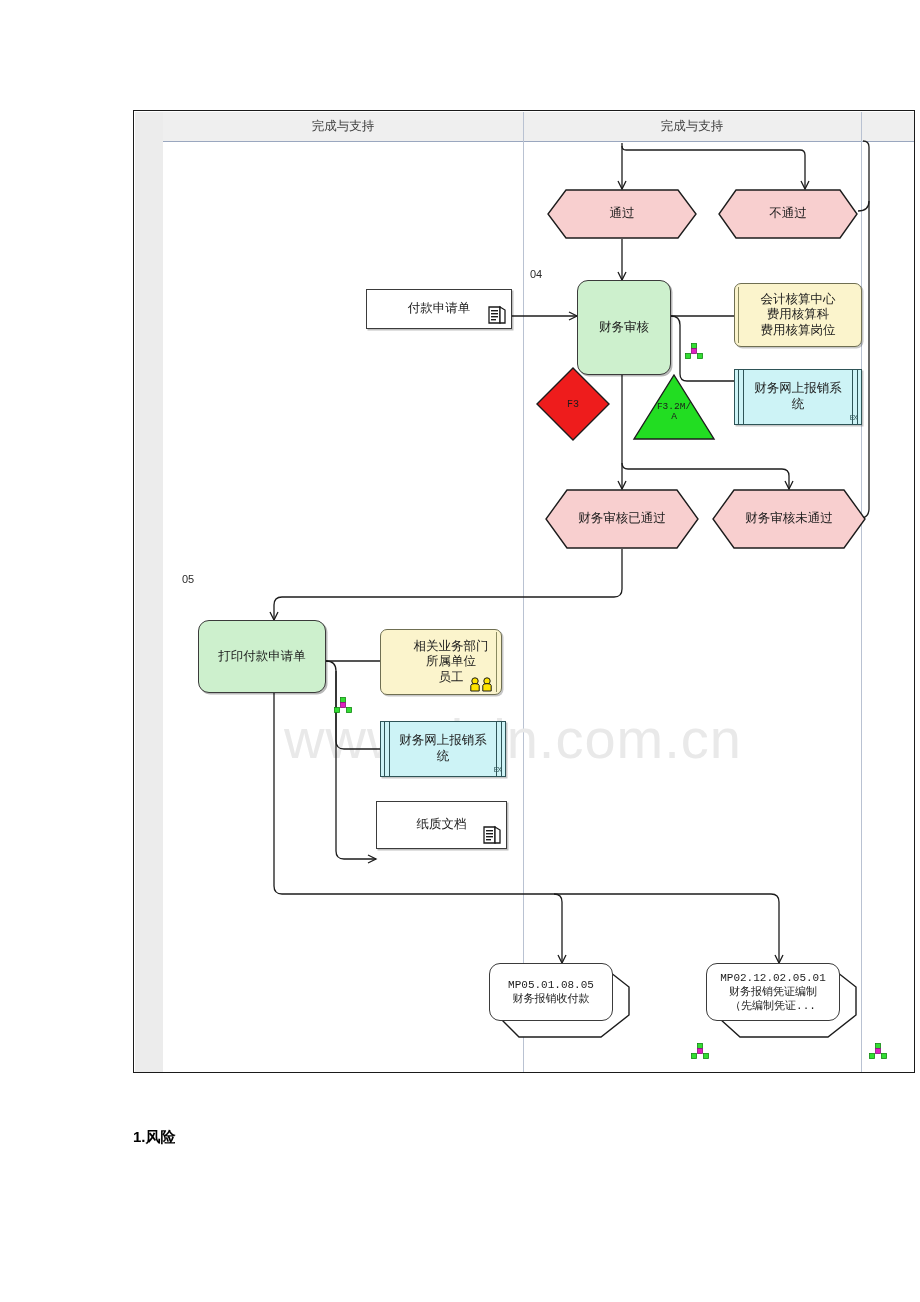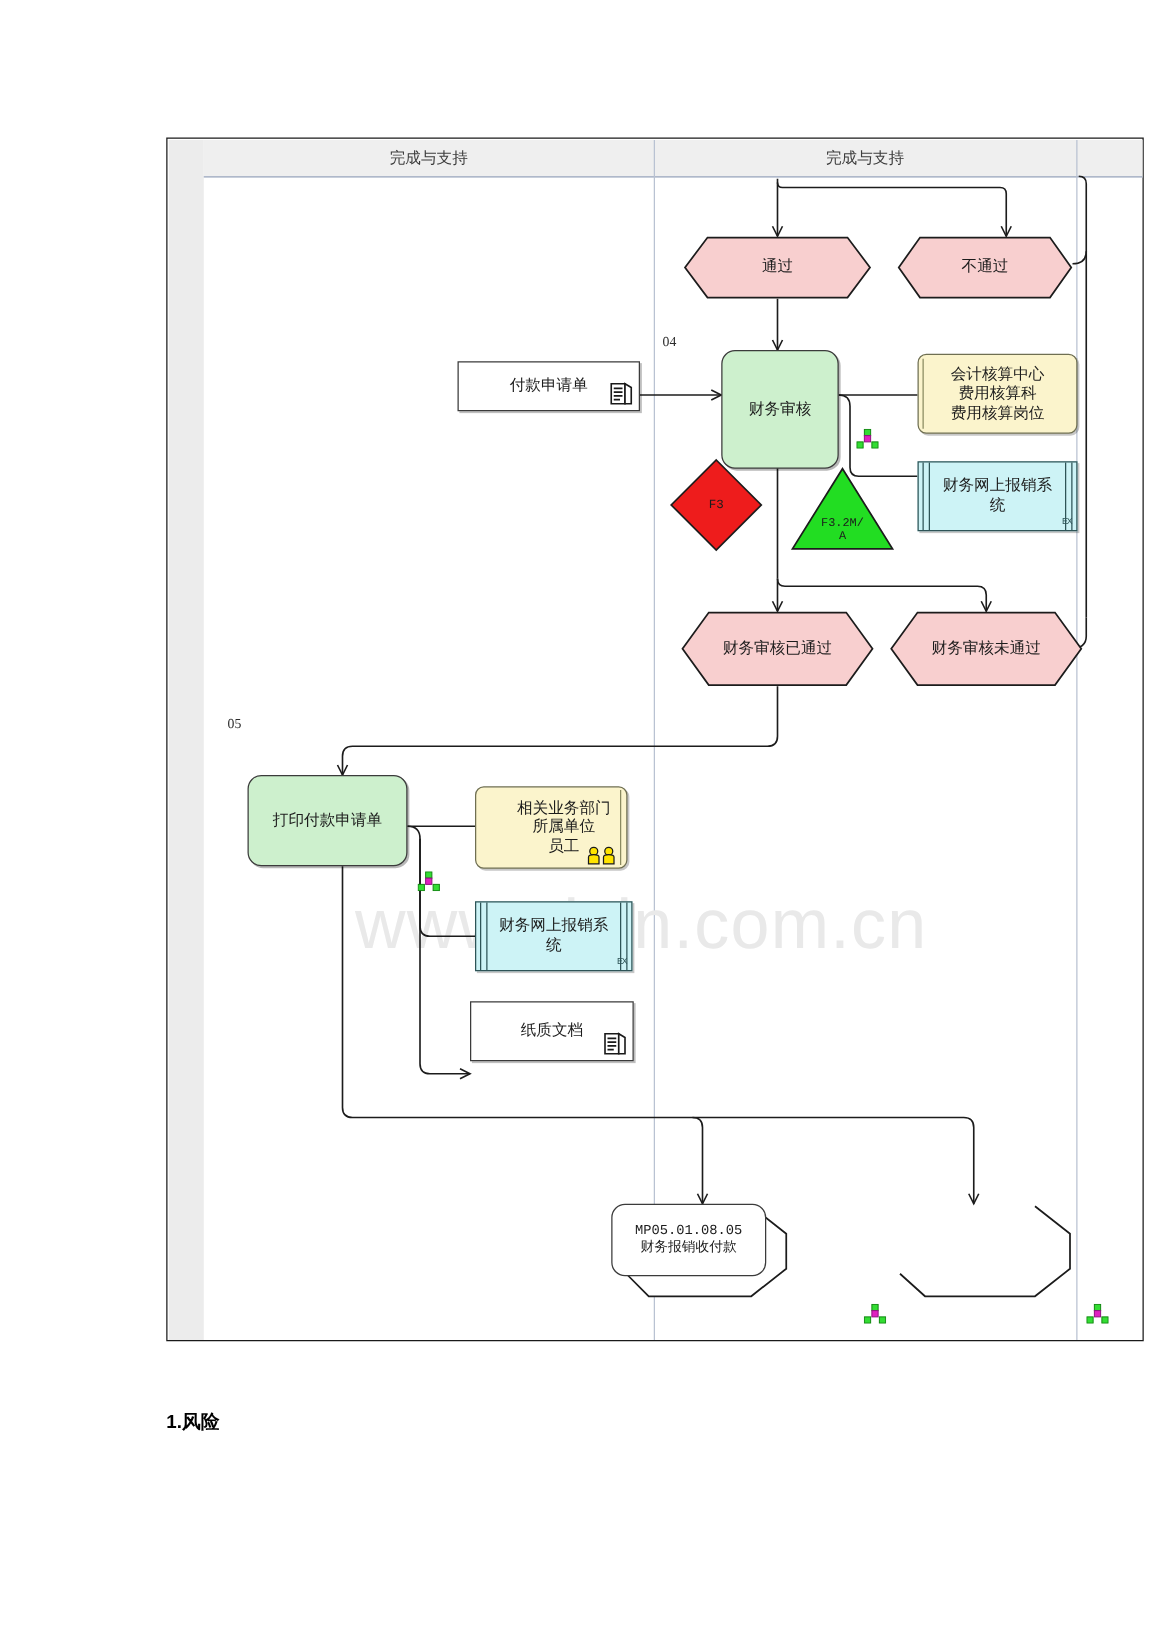--- a/index.html
+++ b/index.html
@@ -171,21 +171,20 @@
 
   
   .tri-wrap { position: absolute; z-index: 5; }
   .tri-lbl {
     position: absolute; left:0; top: 42%; width:100%;
     text-align:center;
     font-size: 9.5px;
     font-family: "Liberation Mono", "DejaVu Sans Mono", monospace;
     color: #1c1c1c;
     line-height: 1.15;
-    margin-top: 12px;
   }
 
   
   .plink-wrap { position: absolute; z-index: 5; }
   .plink-body {
     position: absolute;
     left: 0; top: 0;
     background: #ffffff;
     border: 1.4px solid #3b3b3b;
     border-radius: 11px;
@@ -196,21 +195,21 @@
     font-family: "Liberation Mono", "DejaVu Sans Mono", monospace;
     line-height: 1.3;
     color: #1c1c1c;
     z-index: 2;
   }
 
   
   .stepnum {
     position: absolute;
     font-size: 11px;
-    font-family: Liberation Serif, serif;
+    font-family: Liberation Sans, sans-serif;
     color: #2b2b2b;
     z-index: 6;
   }
 
   
   #connectors {
     position: absolute;
     left: 0; top: 0;
     width: 782px;
     height: 963px;
@@ -439,20 +438,23 @@
       <path d="M112,2 L140,24 L140,52 L112,74 L30,74 L12,56" fill="#ffffff" stroke="#1c1c1c" stroke-width="1.4"></path>
     </svg>
     <div class="plink-body" style="width:124px; height:58px; white-space:pre-line;">MP05.01.08.05
 财务报销收付款</div>
   </div>
 
   <div class="plink-wrap" style="left:572px; top:852px; width:170px; height:76px;">
     <svg width="170" height="76" viewBox="0 0 170 76" style="position:absolute;left:0;top:0;">
       <path d="M122,2 L150,24 L150,52 L122,74 L34,74 L14,56" fill="#ffffff" stroke="#1c1c1c" stroke-width="1.4"></path>
     </svg>
+    <div class="plink-body" style="width:134px; height:58px; white-space:pre-line;">MP02.12.02.05.01
+财务报销凭证编制
+（先编制凭证...</div>
   </div>
 
   <svg class="marker" style="left:551px; top:232px;" viewBox="0 0 18 16">
     <rect x="6.5" y="0.5" width="5" height="5" fill="#33dd33" stroke="#118811" stroke-width="0.8"></rect>
     <rect x="6.5" y="5.5" width="5" height="5" fill="#e020c0" stroke="#901080" stroke-width="0.8"></rect>
     <rect x="0.5" y="10.5" width="5" height="5" fill="#33dd33" stroke="#118811" stroke-width="0.8"></rect>
     <rect x="12.5" y="10.5" width="5" height="5" fill="#33dd33" stroke="#118811" stroke-width="0.8"></rect>
   </svg>
 
   <svg class="marker" style="left:200px; top:586px;" viewBox="0 0 18 16">

